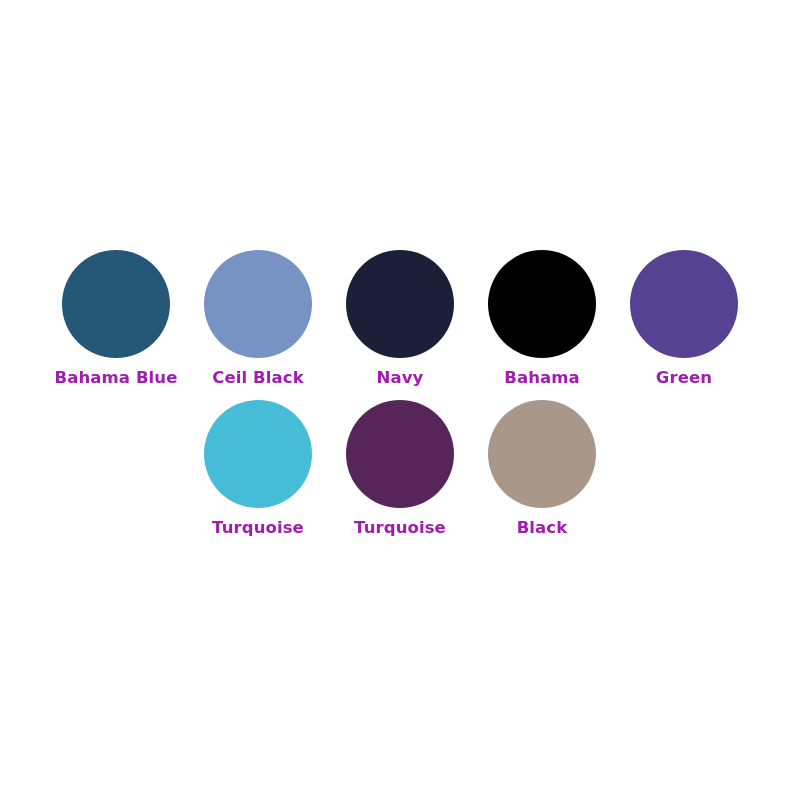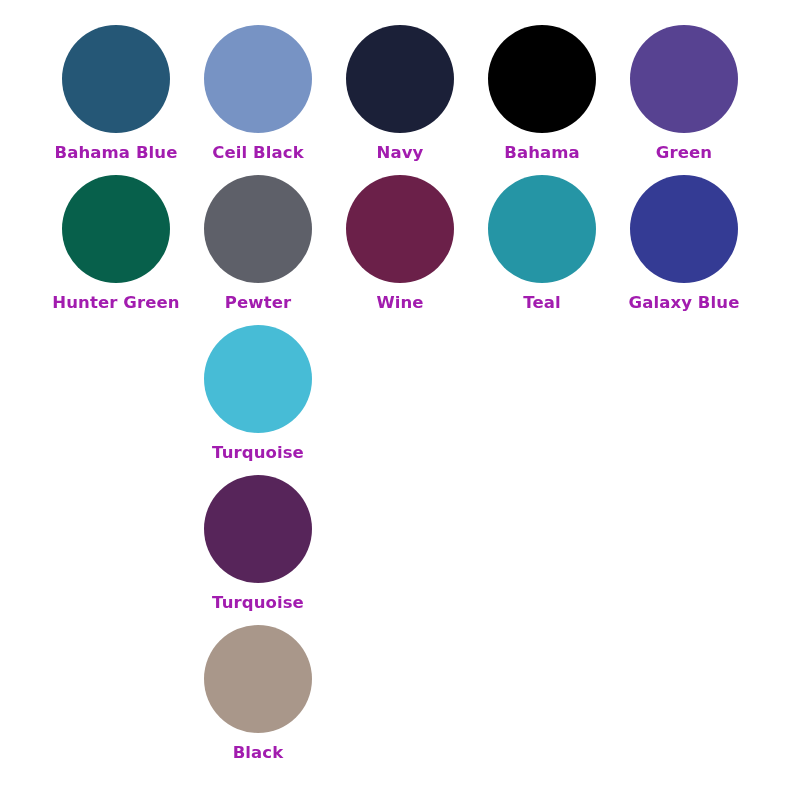--- a/index.html
+++ b/index.html
@@ -33,21 +33,20 @@
   .swatch-row {
     display: flex;
     flex-direction: row;
     justify-content: center;
   }
 
   
   .swatch-row.offset-1 {
     padding-left: 142px;
     justify-content: flex-start;
-    flex-direction: column;
   }
 
   .swatch-cell {
     width: 142px;
     height: 150px;
     display: flex;
     flex-direction: column;
     align-items: center;
     justify-content: flex-start;
     box-sizing: border-box;
@@ -91,42 +90,20 @@
         </div>
         <div class="swatch-cell">
           <div class="swatch-dot" style="background-color: rgb(0, 0, 0);"></div>
           <div class="swatch-label">Bahama</div>
         </div>
         <div class="swatch-cell">
           <div class="swatch-dot" style="background-color: rgb(87, 66, 145);"></div>
           <div class="swatch-label">Green</div>
         </div>
       </div>
-      <div class="swatch-row">
-        <div class="swatch-cell">
-          <div class="swatch-dot" style="background-color: rgb(7, 96, 75);"></div>
-          <div class="swatch-label">Hunter Green</div>
-        </div>
-        <div class="swatch-cell">
-          <div class="swatch-dot" style="background-color: rgb(94, 96, 105);"></div>
-          <div class="swatch-label">Pewter</div>
-        </div>
-        <div class="swatch-cell">
-          <div class="swatch-dot" style="background-color: rgb(107, 32, 73);"></div>
-          <div class="swatch-label">Wine</div>
-        </div>
-        <div class="swatch-cell">
-          <div class="swatch-dot" style="background-color: rgb(37, 149, 165);"></div>
-          <div class="swatch-label">Teal</div>
-        </div>
-        <div class="swatch-cell">
-          <div class="swatch-dot" style="background-color: rgb(52, 59, 148);"></div>
-          <div class="swatch-label">Galaxy Blue</div>
-        </div>
-      </div>
       <div class="swatch-row offset-1">
         <div class="swatch-cell">
           <div class="swatch-dot" style="background-color: rgb(71, 188, 214);"></div>
           <div class="swatch-label">Turquoise</div>
         </div>
         <div class="swatch-cell">
           <div class="swatch-dot" style="background-color: rgb(87, 37, 90);"></div>
           <div class="swatch-label">Turquoise</div>
         </div>
         <div class="swatch-cell">

